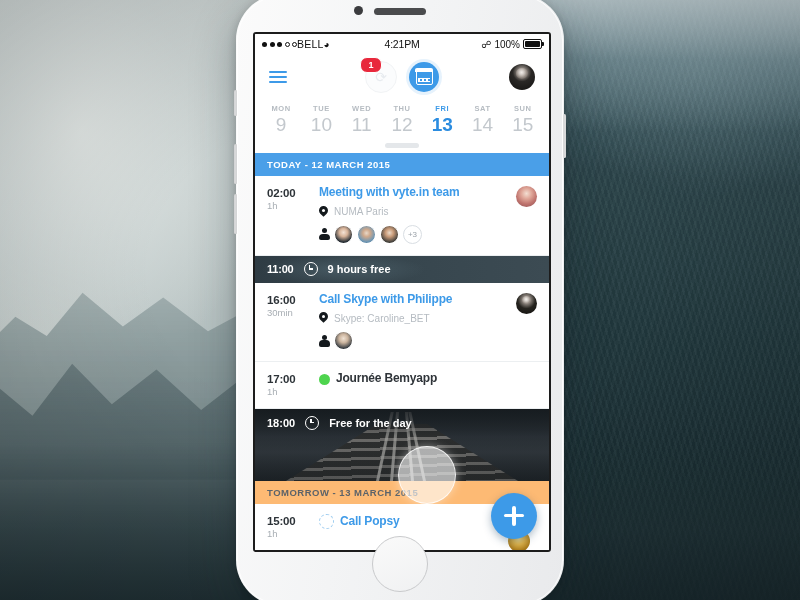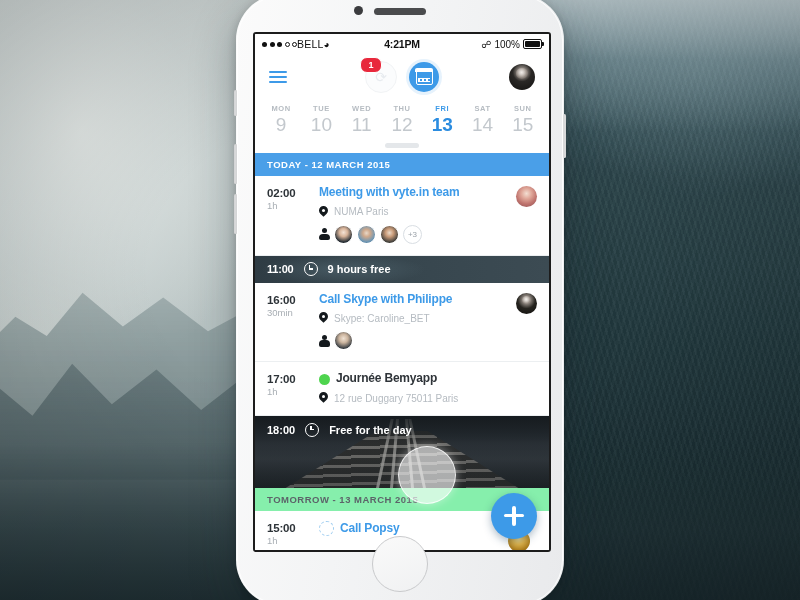--- a/index.html
+++ b/index.html
@@ -99,21 +99,21 @@
   }
 
   
   .statusbar{height:20px;display:flex;align-items:center;padding:0 7px;background:#fff;font-size:10.5px;color:#111;}
   .sb-left{display:flex;align-items:center;gap:0;flex:1;}
   .dots{display:flex;gap:2.5px;align-items:center;}
   .dot{width:5px;height:5px;border-radius:50%;background:#111;}
   .dot.hollow{background:#fff;border:1px solid #111;width:3px;height:3px;}
   .carrier{font-size:10.5px;letter-spacing:.2px;}
   .wifi{font-size:10px;}
-  .sb-center{flex:0 0 auto;font-weight:700;font-size:10.5px;letter-spacing:-.2px;}
+  .sb-center{flex:0 0 auto;font-weight:400;font-size:10.5px;letter-spacing:-.2px;}
   .sb-right{flex:1;display:flex;align-items:center;justify-content:flex-end;gap:3px;font-size:10px;}
   .batt{width:17px;height:8px;border:1px solid #111;border-radius:2px;position:relative;}
   .batt i{position:absolute;inset:1px;background:#111;border-radius:1px;display:block;}
   .batt:after{content:"";position:absolute;right:-3px;top:2px;width:2px;height:4px;background:#111;border-radius:0 1px 1px 0;}
 
   
   .navbar{height:46px;display:flex;align-items:center;justify-content:space-between;padding:0 14px;background:#fff;position:relative;}
   .hamburger{display:flex;flex-direction:column;gap:2.5px;cursor:pointer;}
   .hamburger span{display:block;width:18px;height:2.4px;background:#3d9ae8;border-radius:1px;}
   .nav-center{position:absolute;left:50%;transform:translateX(-50%);display:flex;align-items:center;gap:12px;}
@@ -152,21 +152,21 @@
   .daycell.active .dw{color:#3d9ae8;}
   .daycell.active .dn{color:#2b8ce0;font-weight:700;}
   .drag-handle-wrap{display:flex;justify-content:center;padding:3px 0 5px;background:#fff;}
   .drag-handle{width:34px;height:5px;border-radius:3px;background:#e4e7ea;}
 
   
   .daybanner{
     background:#4a9fe8;color:#fff;font-size:9.5px;font-weight:700;letter-spacing:.5px;
     padding:6px 12px;
   }
-  .daybanner.tomorrow{background:#86efac;color:#5c6369;}
+  .daybanner.tomorrow{background:#fdba74;color:#5c6369;}
 
   
   .event{display:flex;padding:10px 12px 11px;background:#fff;border-bottom:1px solid #eceff1;position:relative;}
   .ev-time{width:52px;flex:0 0 52px;padding-top:1px;}
   .ev-time .t{font-size:11.5px;font-weight:700;color:#2d3338;letter-spacing:-.2px;}
   .ev-time .d{font-size:9.5px;color:#a8aeb4;margin-top:1px;}
   .ev-body{flex:1;min-width:0;}
   .ev-title{font-size:12px;font-weight:700;color:#3d9ae8;line-height:1.15;letter-spacing:-.2px;display:flex;align-items:center;gap:6px;}
   .ev-title.dark{color:#2f3439;}
   .green-dot{width:11px;height:11px;border-radius:50%;background:#4ed44e;flex:0 0 11px;}
@@ -403,24 +403,20 @@
       <div class="event">
         <div class="ev-time">
           <div class="t">17:00</div>
           <div class="d">1h</div>
         </div>
         <div class="ev-body">
           <div class="ev-title dark">
             <span class="green-dot"></span>
             <span>Journée Bemyapp</span>
           </div>
-          <div class="ev-loc">
-            <span class="pin"></span>
-            <span>12 rue Duggary 75011 Paris</span>
-          </div>
         </div>
       </div>
 
       <div class="freeday">
         <div class="fd-photo">
           <div class="fd-rail">
             <div class="fd-ties"></div>
             <div class="fd-line fd-l1"></div>
             <div class="fd-line fd-l3"></div>
             <div class="fd-line fd-l4"></div>

